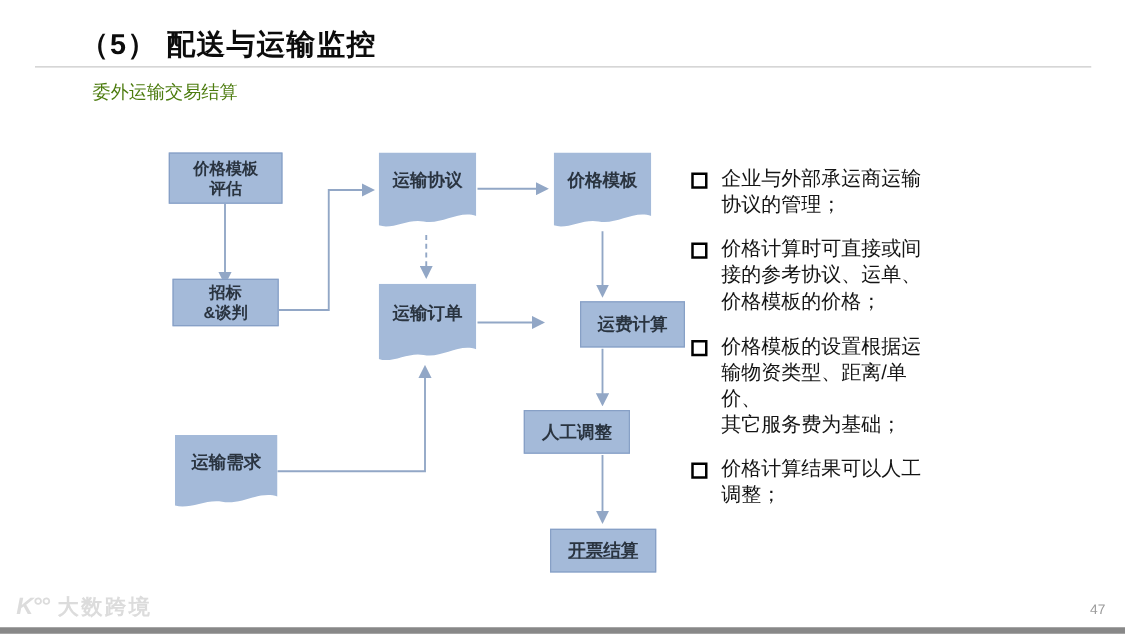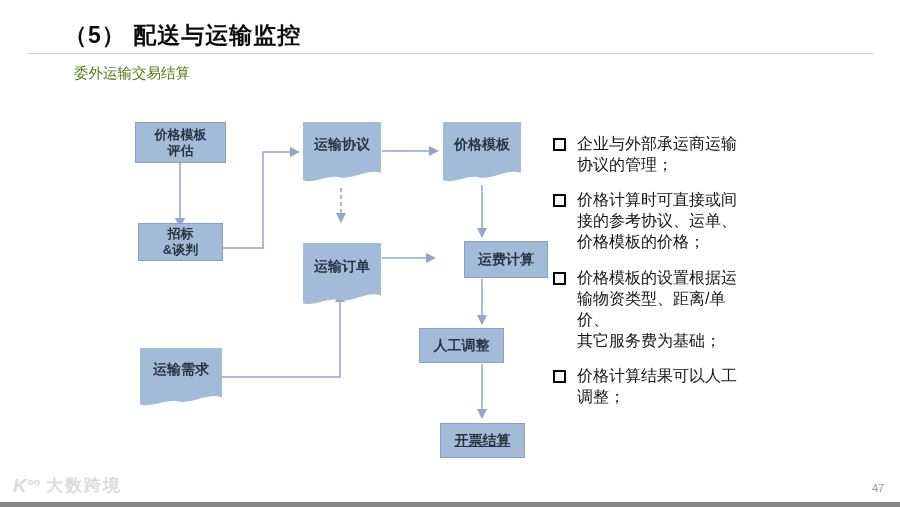--- a/index.html
+++ b/index.html
@@ -83,21 +83,21 @@
       <path d="M0 0 L100 0 L100 82 C82 74 64 94 46 89 C30 85 14 100 0 94 Z" fill="#a4bad9"></path>
     </svg>
     <span class="lbl">价格模板</span>
   </div>
 
   <div class="node rect f13" style="left:138px;top:223px;width:85px;height:38px;">
     <span class="lbl">招标
 &amp;谈判</span>
   </div>
 
-  <div class="node doc f14" style="left:303px;top:227px;width:78px;height:64px;margin-top:16px;">
+  <div class="node doc f14" style="left:303px;top:227px;width:78px;height:64px;">
     <svg class="doc-shape" viewBox="0 0 100 100" preserveAspectRatio="none">
       <path d="M0 0 L100 0 L100 82 C82 74 64 94 46 89 C30 85 14 100 0 94 Z" fill="#a4bad9"></path>
     </svg>
     <span class="lbl">运输订单</span>
   </div>
 
   <div class="node rect f14" style="left:464px;top:241px;width:84px;height:37px;">
     <span class="lbl">运费计算</span>
   </div>
 

